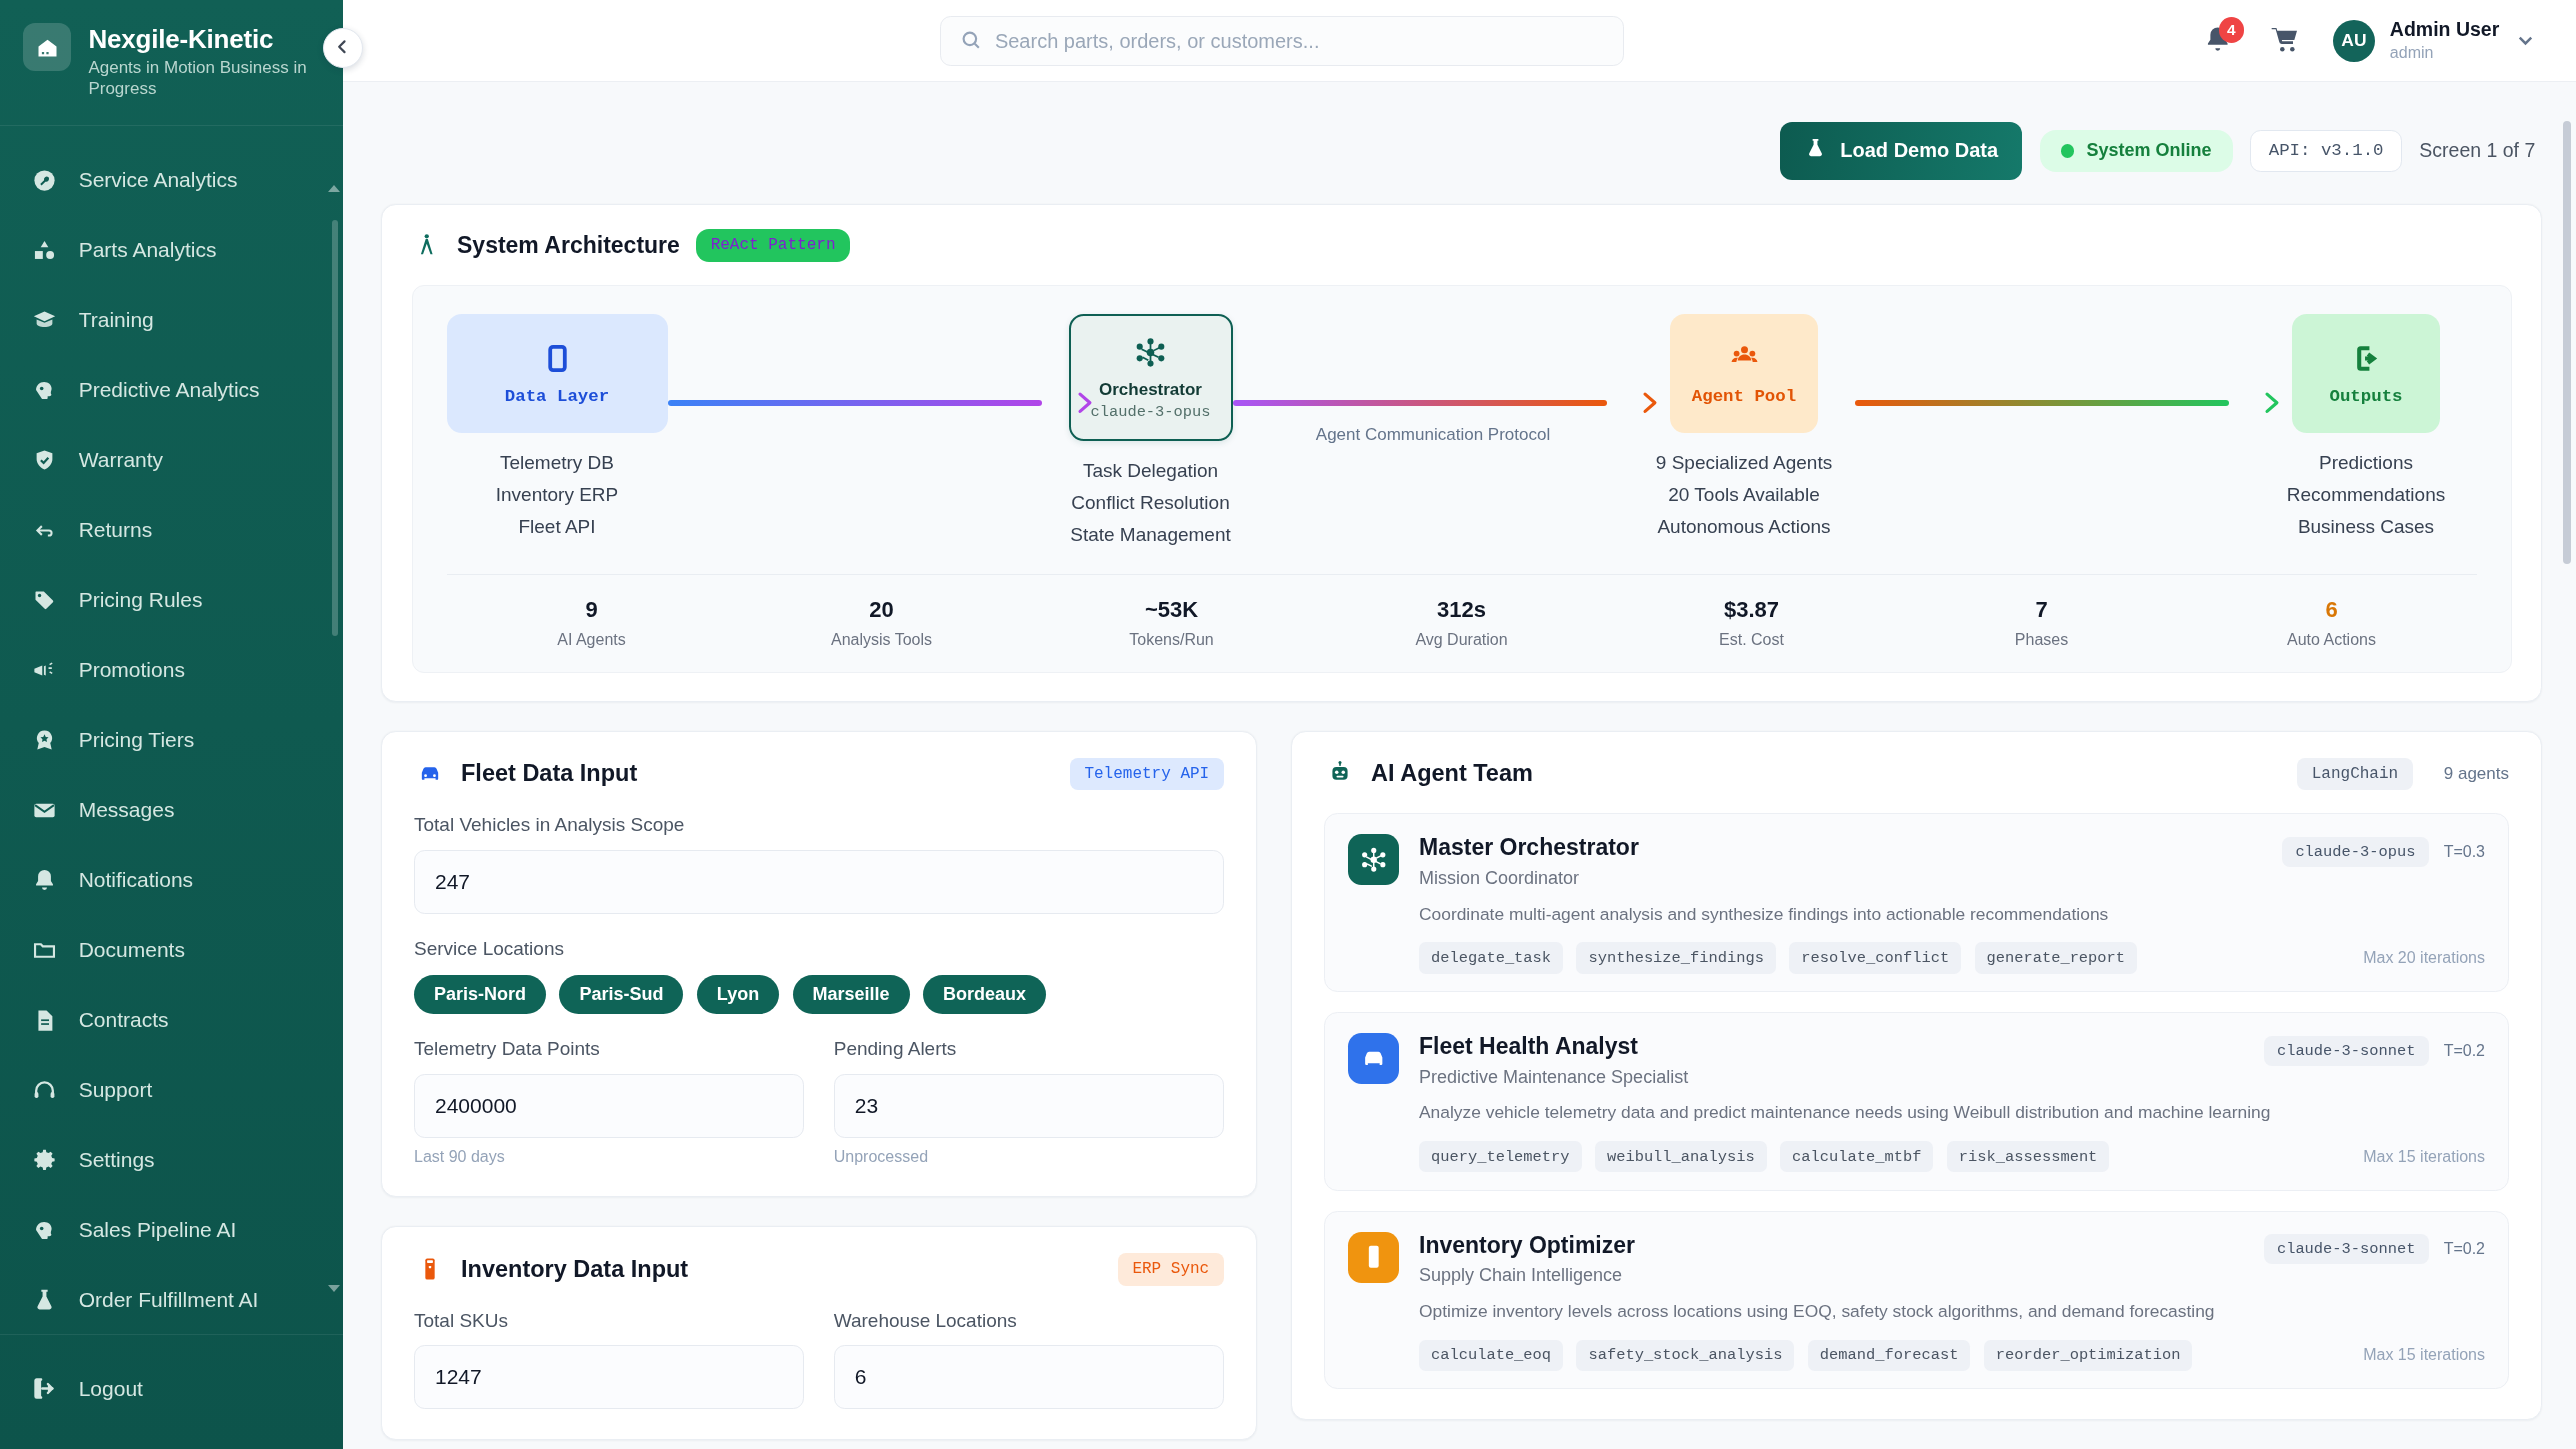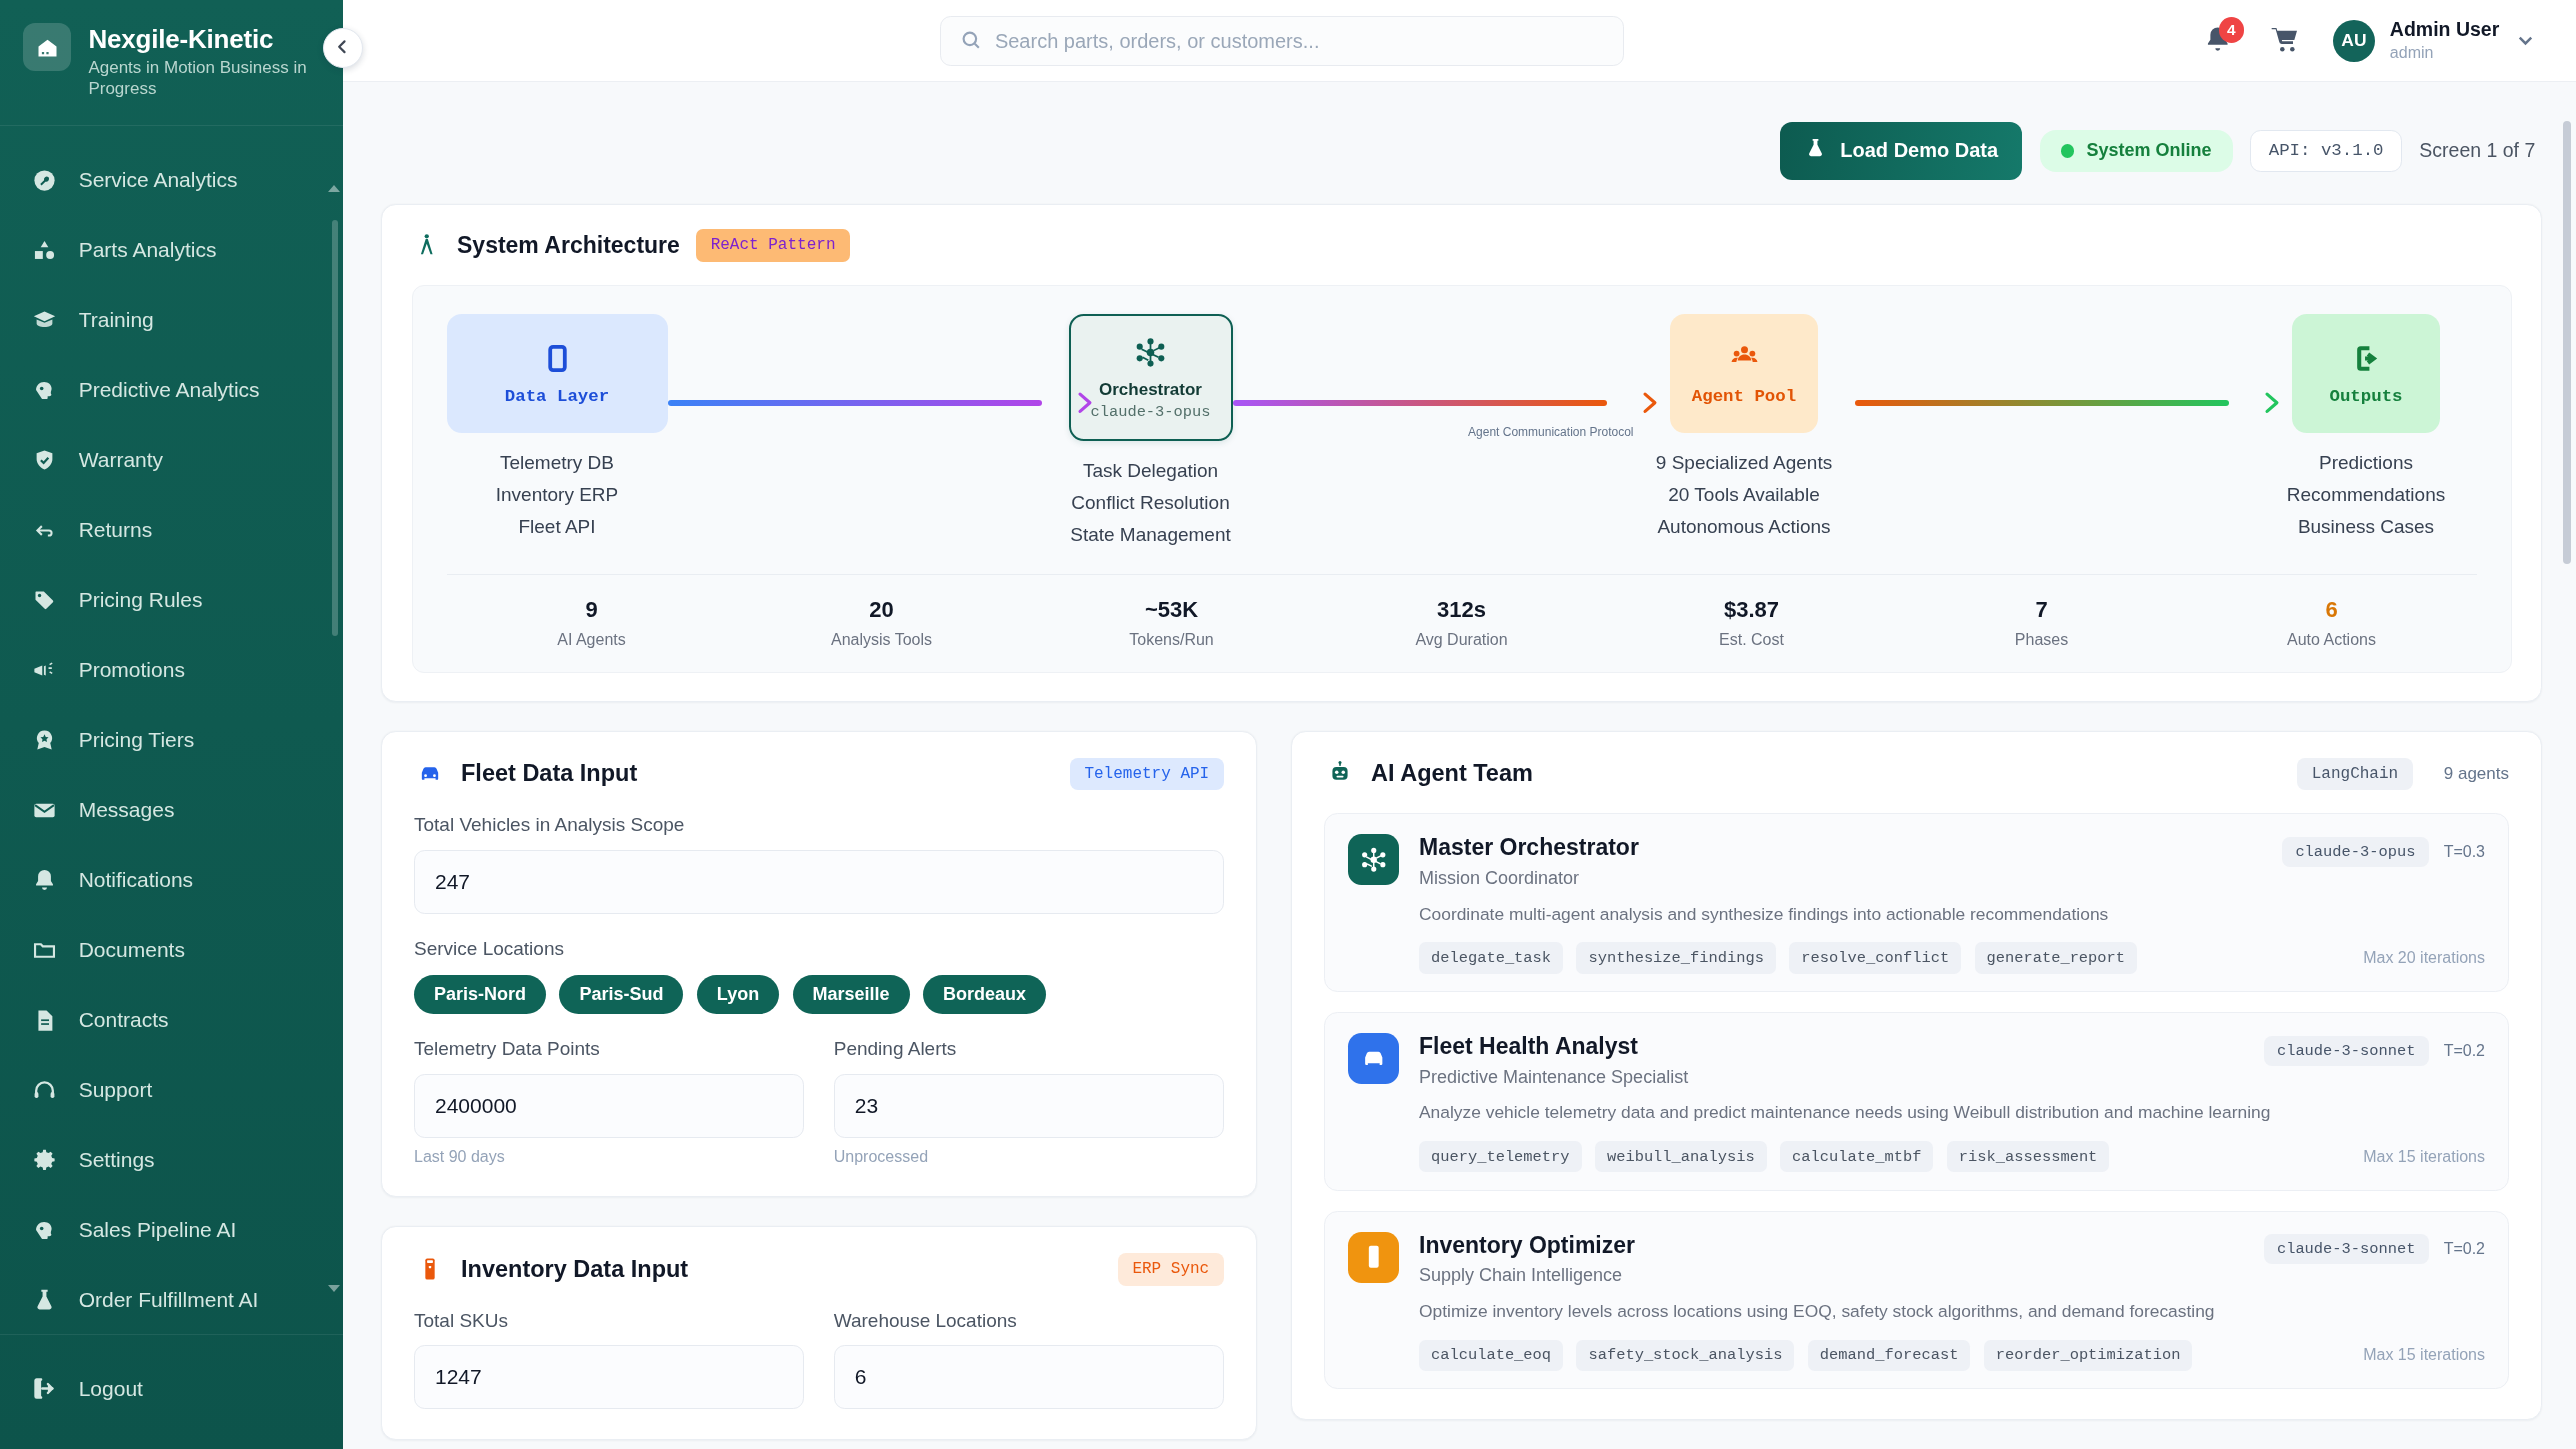--- a/index.html
+++ b/index.html
@@ -97,21 +97,21 @@
   .screen-of { font-size:19.5px; color:#4b5563; }
 
   .card { background:#fff; border:0.7px solid #eaeef3; border-radius:14.8px; box-shadow:0 0.7px 2px rgba(16,30,54,.05); }
 
   
   .arch { margin-top: 24px; padding: 24px 29.5px 28px 29.5px; }
   .arch-head { display:flex; align-items:center; gap:16px; }
   .arch-head .ico { width:29.5px;height:29.5px;display:flex;align-items:center;justify-content:center;}
   .arch-head .ico svg{width:25.5px;height:25.5px;fill:#0f6d5f;}
   .arch-title { font-size:23px; font-weight:bold; color:#111827; }
-  .tag-react { background:#fdba74; color:#7e22ce; border-radius:7px; padding:7.4px 14.8px;
+  .tag-react { background:#22c55e; color:#7e22ce; border-radius:13px; padding:7.4px 14.8px;
                font-family:"Liberation Mono",monospace; font-size:16px; }
 
   .flow { margin-top:23px; background:#f8fafc; border:0.7px solid #eef1f5; border-radius:12px;
           padding: 28px 34px 23px 34px; position:relative; }
   .flow-row { display:flex; align-items:flex-start; justify-content:space-between; position:relative; }
   .node-col { width: 221px; display:flex; flex-direction:column; align-items:center; }
   .node-box { width: 221px; height: 119px; border-radius:14.8px; display:flex; flex-direction:column;
               align-items:center; justify-content:center; gap:9.4px; }
   .node-box .nb-icon { height:38px; display:flex; align-items:center; justify-content:center; }
   .node-box .nb-icon svg { width:35px; height:35px; }
@@ -129,21 +129,21 @@
   .node-box.pool .nb-icon svg { fill:#ea580c; }
   .node-box.out { background:#ccf5d6; width:148px; }
   .node-box.out .nb-label { color:#15803d; }
   .node-box.out .nb-icon svg { fill:none; stroke:#15803d; stroke-width:2.8; }
   .node-sub { margin-top:14.8px; text-align:center; }
   .node-sub div { font-size:19px; color:#374151; line-height:1.68; }
 
   .link { flex:1 1 auto; position:relative; height:127px; }
   .link .bar { position:absolute; top:86px; left:0; right:27px; height:6px; border-radius:4px; }
   .link .arw { position:absolute; top:74px; right:0; width:0;height:0; }
-  .link .cap { position:absolute; top:111px; left:0; right:0; text-align:right; font-size:12px; color:#64748b; }
+  .link .cap { position:absolute; top:111px; left:0; right:0; text-align:center; font-size:17px; color:#64748b; }
   .bar-a { background:linear-gradient(90deg,#3b82f6,#b145e8); }
   .bar-b { background:linear-gradient(90deg,#a855f7,#ea580c); }
   .bar-c { background:linear-gradient(90deg,#ea580c,#22c55e); }
 
   .metrics { margin-top:23px; border-top:0.7px solid #e9edf2; padding-top:21.5px; display:flex; }
   .metric { flex:1 1 0; text-align:center; }
   .metric .mv { font-size:22px; font-weight:bold; color:#111827; }
   .metric .mv.amber { color:#d97706; }
   .metric .ml { font-size:16px; color:#6b7280; margin-top:8px; }
 

